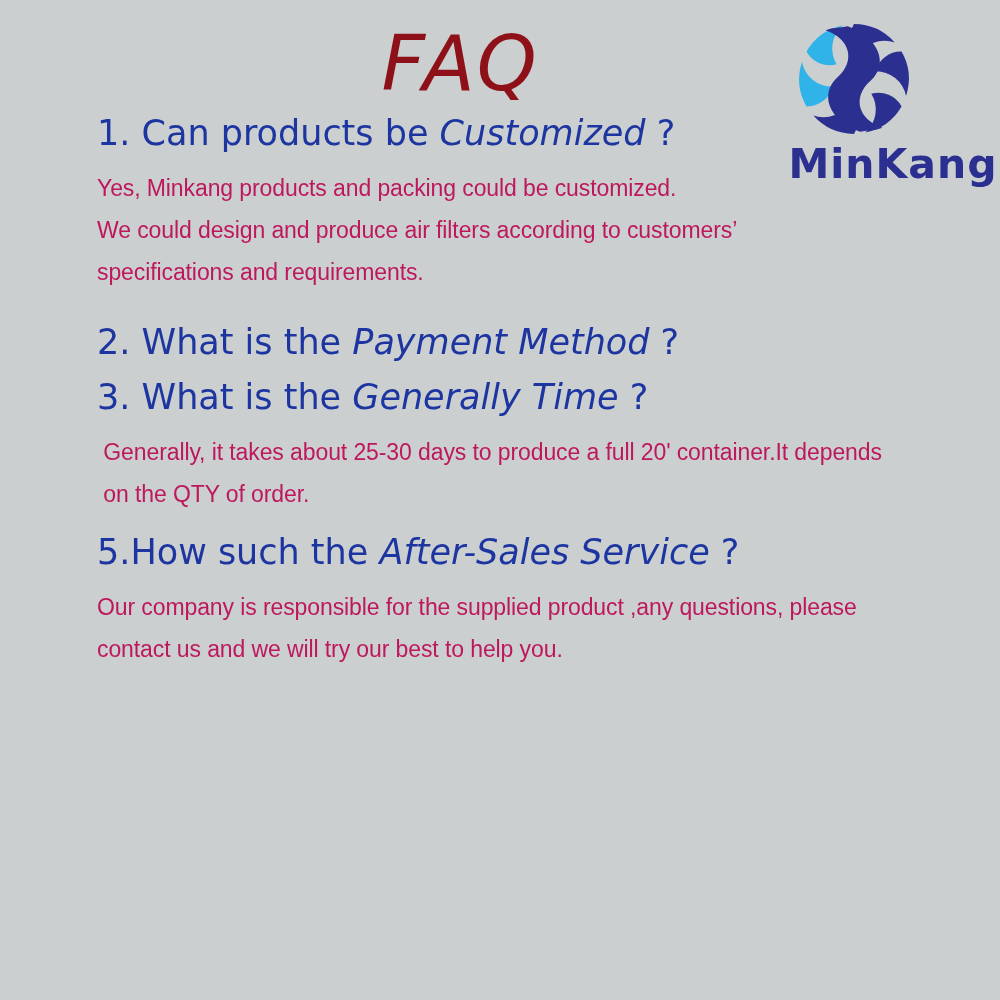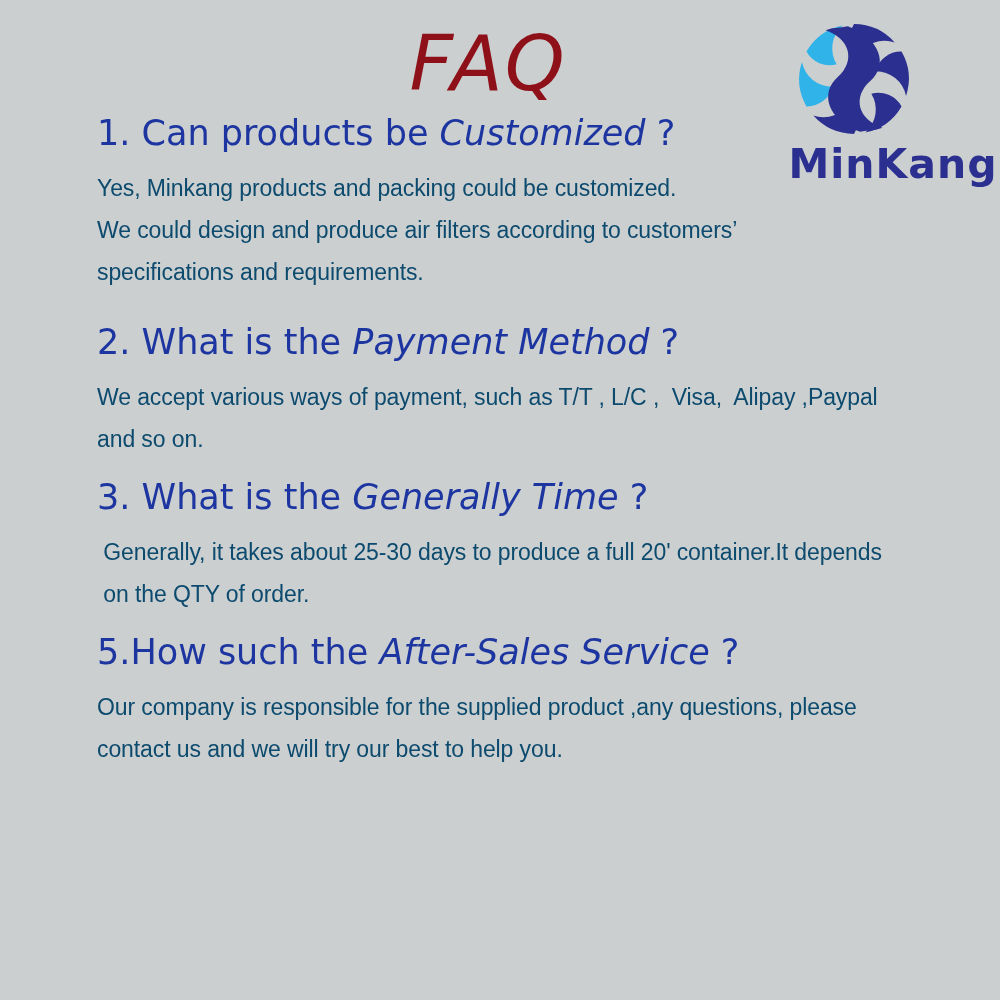--- a/index.html
+++ b/index.html
@@ -28,21 +28,20 @@
     top: 26px;
     width: 920px;
     text-align: center;
     font-family: "DejaVu Sans", sans-serif;
     font-style: italic;
     font-weight: 400;
     font-size: 76px;
     letter-spacing: 2px;
     color: #8e1018;
     line-height: 1;
-    padding-left: 28px;
   }
 
   
   .logo {
     position: absolute;
     left: 786px;
     top: 18px;
     width: 214px;
     height: 175px;
   }
@@ -91,21 +90,21 @@
     padding: 0;
   }
   .question .em {
     font-style: italic;
   }
 
   .answer {
     font-family: "Liberation Sans", sans-serif;
     font-size: 23px;
     font-weight: 400;
-    color: #0c4a6e;
+    color: #be185d;
     line-height: 42px;
     margin: 0;
     padding: 0;
     letter-spacing: -0.1px;
     white-space: pre-wrap;
   }
 
   
   .q1 { margin-top: 0px; }
   .a1 { margin-top: 16px; }
@@ -163,22 +162,20 @@
 
     <div class="qa">
       <div class="question q1"><span>1. </span><span>Can products be </span><span class="em">Customized</span><span> ?</span></div>
       <div class="answer a1">Yes, Minkang products and packing could be customized.
 We could design and produce air filters according to customers’
 specifications and requirements.</div>
     </div>
 
     <div class="qa">
       <div class="question q2"><span>2. </span><span>What is the </span><span class="em">Payment Method</span><span> ?</span></div>
-      <div class="answer a2">We accept various ways of payment, such as T/T , L/C ,  Visa,  Alipay ,Paypal
-and so on.</div>
     </div>
 
     <div class="qa">
       <div class="question q3"><span>3. </span><span>What is the </span><span class="em">Generally Time</span><span> ?</span></div>
       <div class="answer a3"> Generally, it takes about 25-30 days to produce a full 20' container.It depends
  on the QTY of order.</div>
     </div>
 
 
     <div class="qa">

